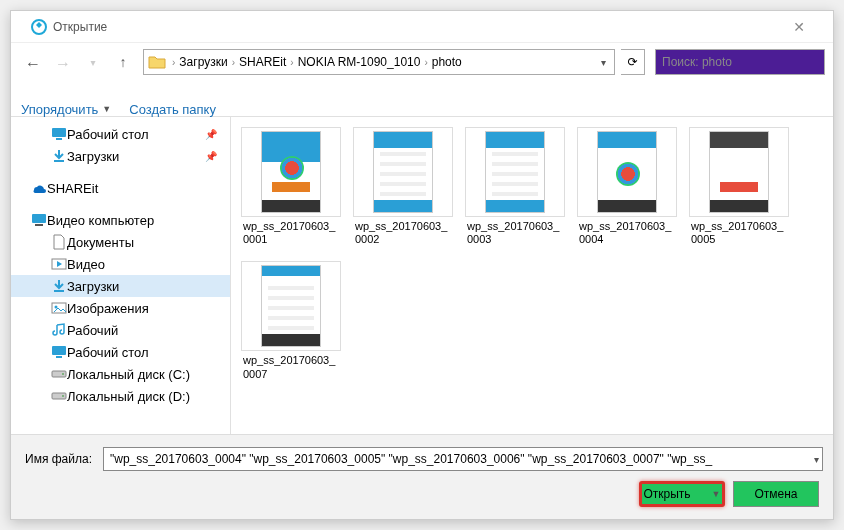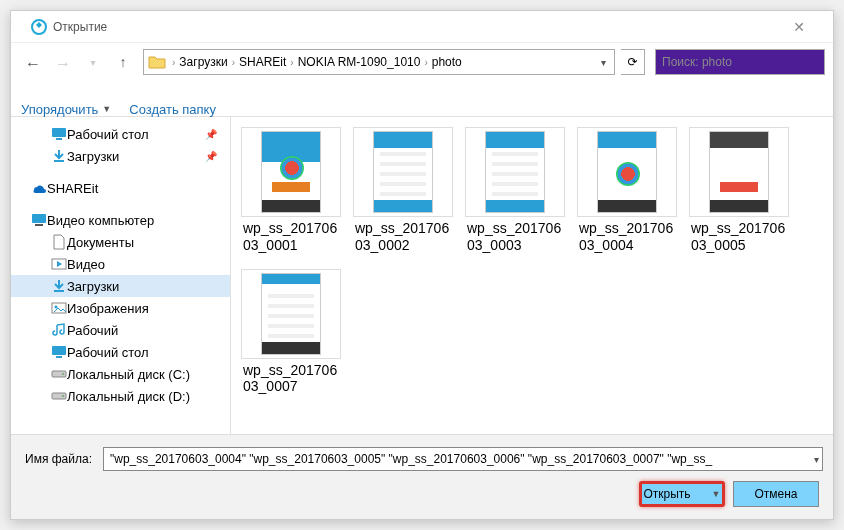--- a/index.html
+++ b/index.html
@@ -34,27 +34,27 @@
 .file-item { width: 100px; cursor: pointer; }
 .thumb { width: 100px; height: 90px; border: 1px solid #ddd; background: #fff; padding: 4px; display: flex; align-items: center; justify-content: center; }
 .thumb-inner { width: 60px; height: 82px; background: #fff; border: 1px solid #ccc; position: relative; overflow: hidden; }
 .thumb-top { position: absolute; top: 0; left: 0; right: 0; height: 16px; background: #2a9fd6; }
 .thumb-blue .thumb-top { height: 30px; }
 .thumb-dark .thumb-top { background: #444; }
 .thumb-mid1 { position: absolute; top: 24px; left: 18px; width: 24px; height: 24px; background: radial-gradient(circle, #e74c3c 40%, #3498db 40% 60%, #2ecc71 60%); border-radius: 50%; }
 .thumb-btn { position: absolute; bottom: 20px; left: 10px; right: 10px; height: 10px; background: #e67e22; }
 .thumb-bot { position: absolute; bottom: 0; left: 0; right: 0; height: 12px; background: #333; }
 .thumb-lines { position: absolute; top: 20px; left: 6px; right: 6px; bottom: 16px; background: repeating-linear-gradient(#eee, #eee 4px, #fff 4px, #fff 10px); }
-.file-name { font-size: 14px; text-align: left; padding: 3px 2px; line-height: 1.2; word-break: break-all; }
+.file-name { font-size: 11px; text-align: left; padding: 3px 2px; line-height: 1.2; word-break: break-all; }
 .bottom { position: absolute; bottom: 0; left: 0; right: 0; padding: 12px 14px; background: #f2f2f2; border-top: 1px solid #ddd; }
 .fname-row { display: flex; align-items: center; gap: 11px; margin-bottom: 10px; font-size: 12px; }
 .fname-row label { white-space: nowrap; }
 .fname-input { flex: 1; height: 24px; border: 1px solid #888; padding: 0 6px; font-size: 12px; background: #fff; }
 .btn-row { display: flex; justify-content: flex-end; gap: 8px; }
-.btn { min-width: 86px; height: 26px; border: 1px solid #888; background: #7dd3fc; font-size: 12px; cursor: pointer; display: flex; align-items: center; justify-content: center; gap: 19px; }
+.btn { min-width: 86px; height: 26px; border: 1px solid #888; background: #22c55e; font-size: 12px; cursor: pointer; display: flex; align-items: center; justify-content: center; gap: 19px; }
 .btn.primary { border: 3px solid #d9332b; border-radius: 3px; box-shadow: 0 0 4px rgba(217,51,43,.6); }
 .btn .dd { font-size: 9px; color: #555; margin-left: 2px; }
 </style>
 </head>
 <body>
 
 <div class="window">
 
   <div class="titlebar">
     <span class="title-icon">

